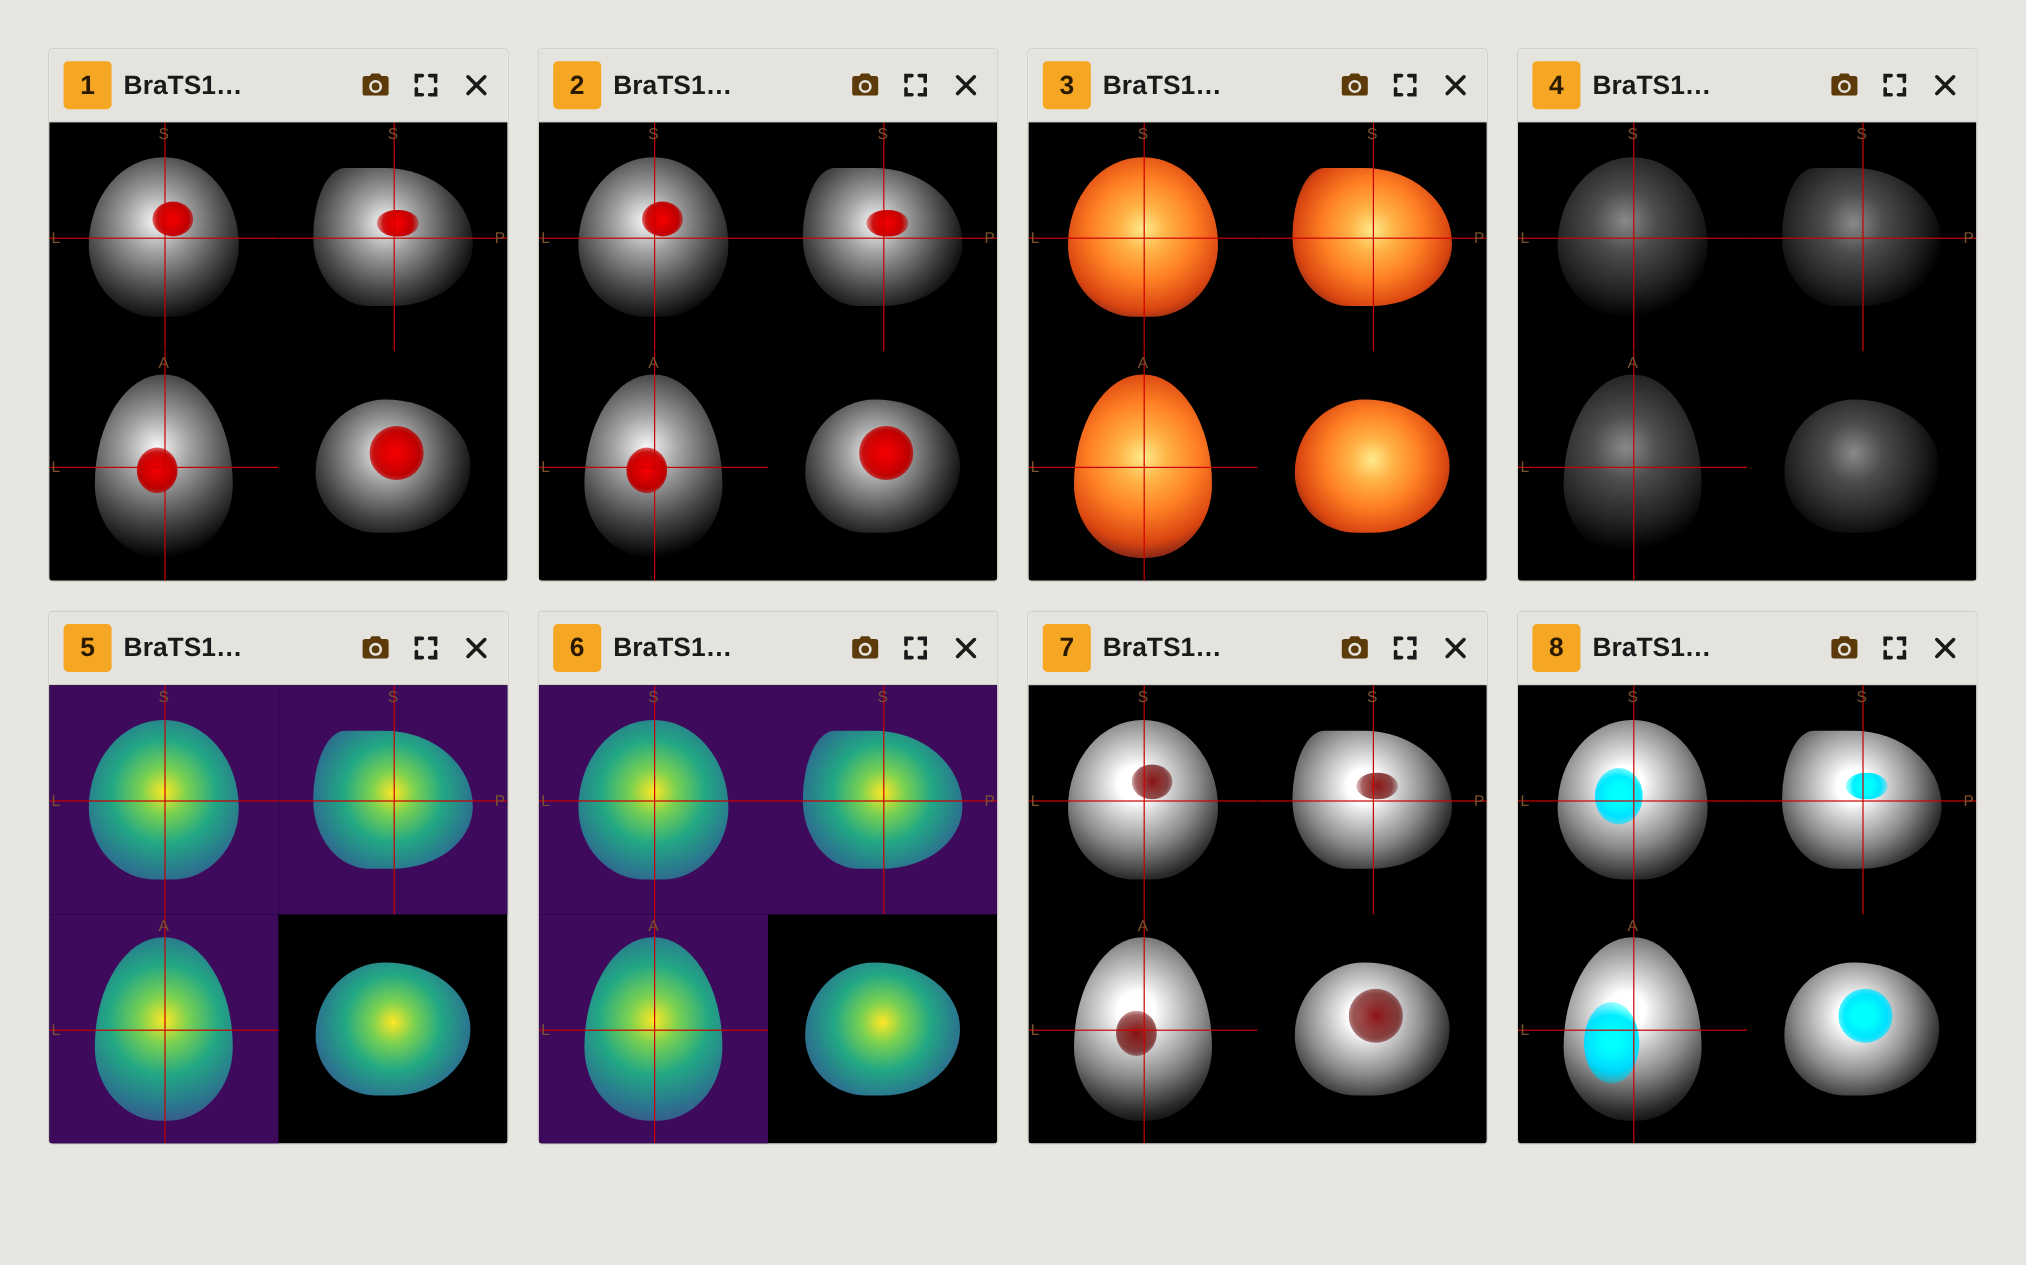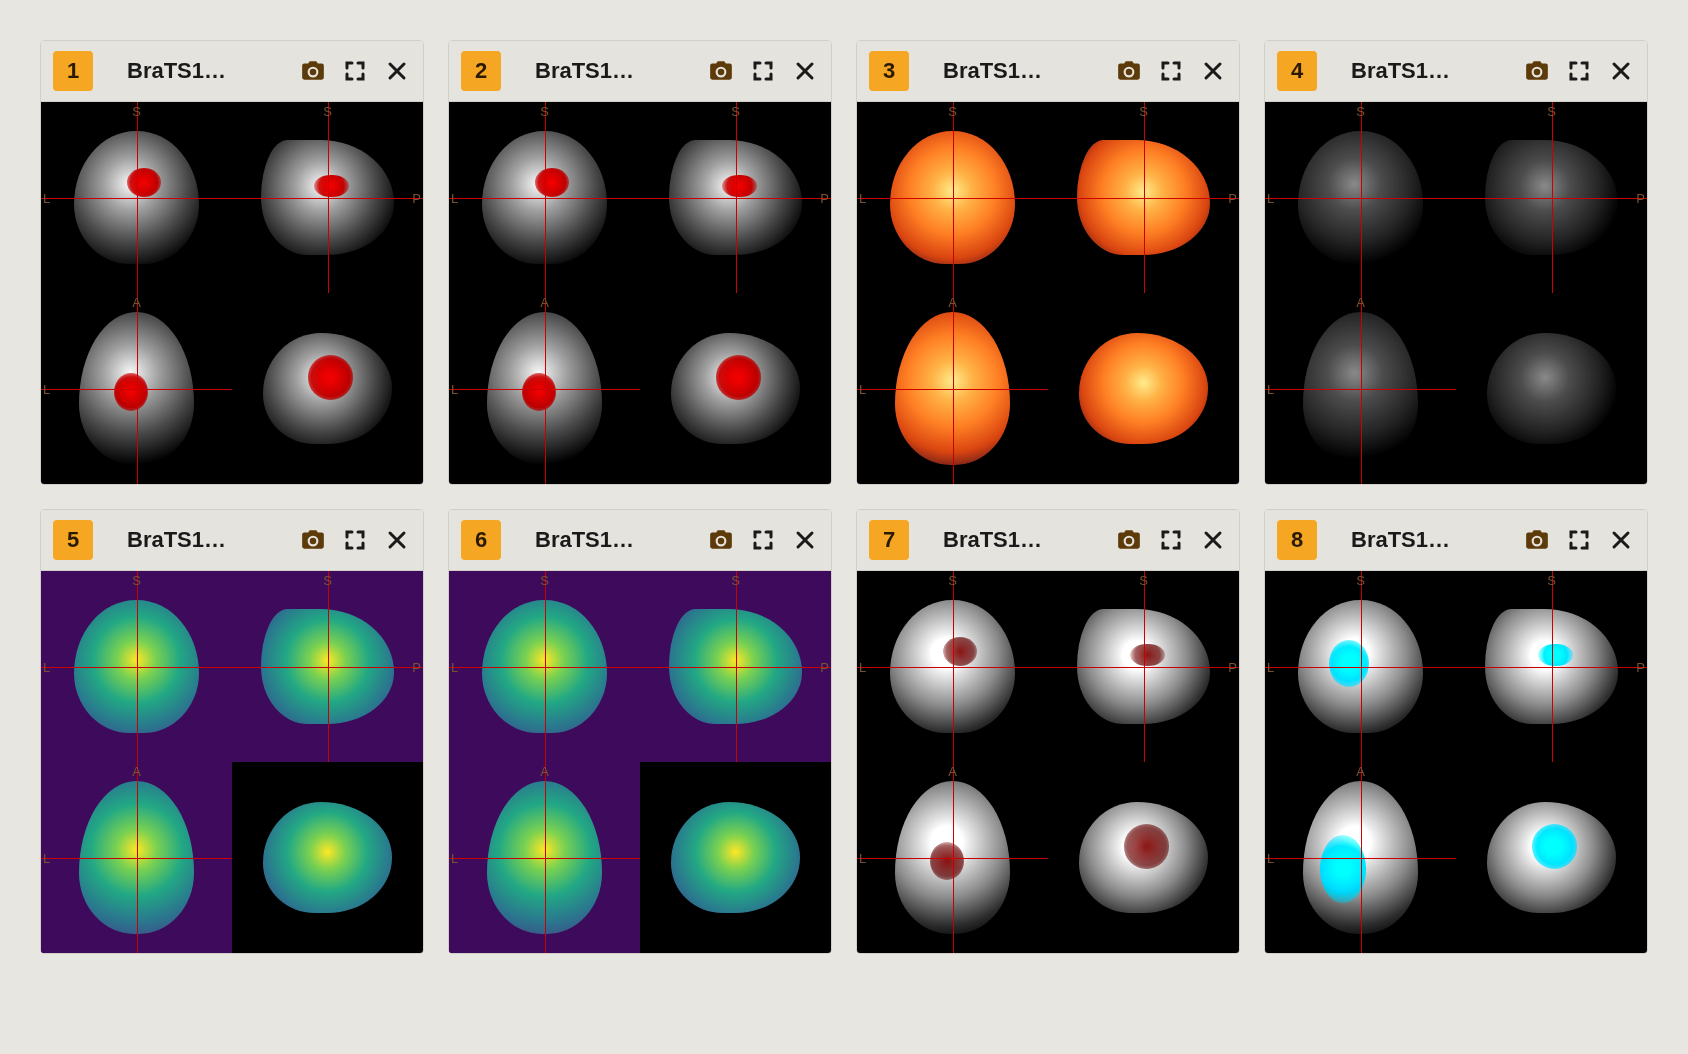--- a/index.html
+++ b/index.html
@@ -47,21 +47,20 @@
   }
   .panel-title {
     font-size: 22px;
     font-weight: 600;
     color: #1a1a1a;
     white-space: nowrap;
     overflow: hidden;
     text-overflow: ellipsis;
     flex: 1;
     min-width: 0;
-    margin-left: 24px;
   }
   .panel-actions {
     display: flex;
     gap: 14px;
     align-items: center;
     flex-shrink: 0;
   }
   .icon-btn {
     width: 28px;
     height: 28px;

